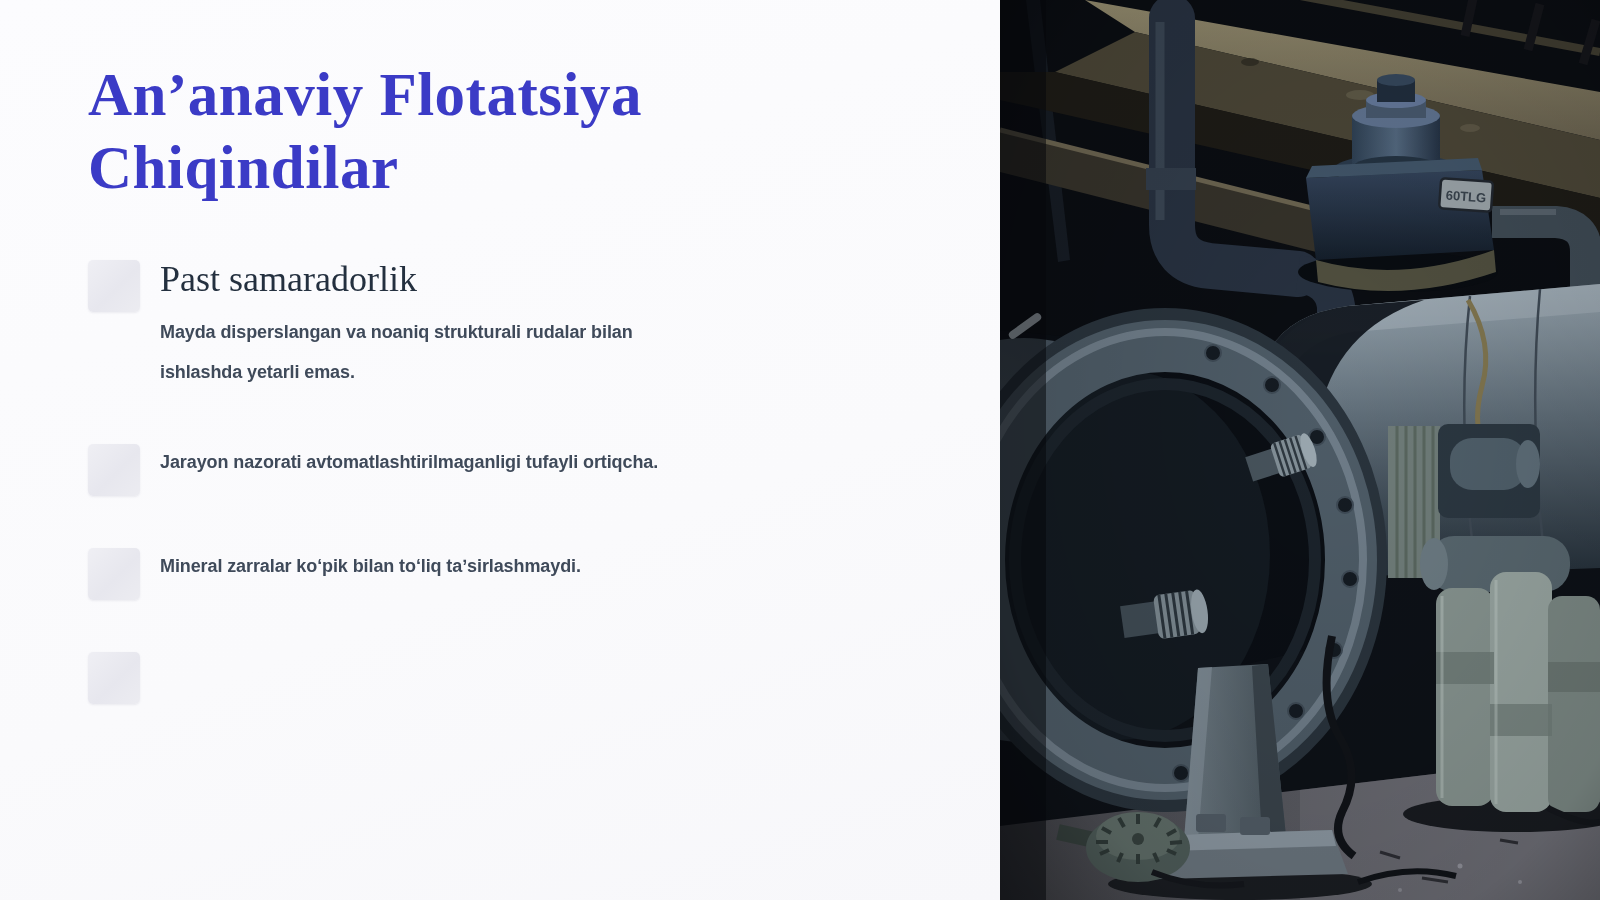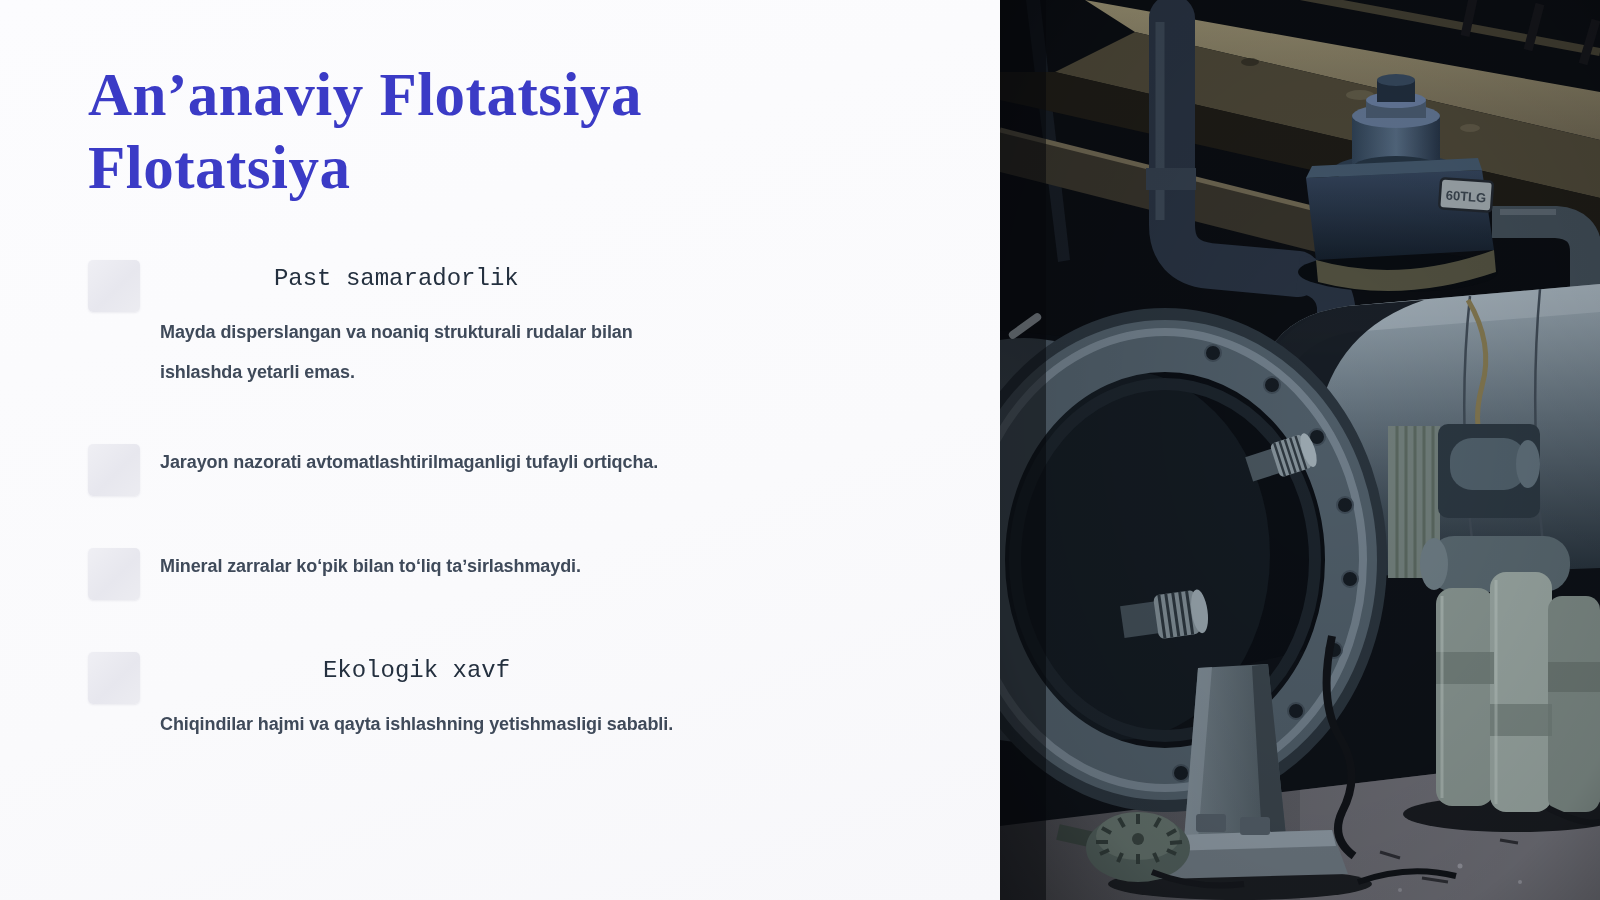--- a/index.html
+++ b/index.html
@@ -21,40 +21,40 @@
   .items{position:absolute;left:88px;top:258px;width:880px;}
   .item{display:flex;gap:20px;margin-bottom:50px;}
   .item-icon{
     flex:none;width:52px;height:52px;border-radius:5px;margin-top:2px;
     background:linear-gradient(135deg,#efeff4 0%,#e7e7ee 55%,#ececf1 100%);
     box-shadow:0 1px 2px rgba(120,120,150,0.12);
   }
   .item-text{max-width:760px;}
   .item-heading{
     margin:0 0 12px 0;
-    font-family:Liberation Mono, monospace;font-weight:400;
-    font-size:24px;line-height:42px;color:#24303f;text-align:center;
+    font-family:Liberation Serif, serif;font-weight:400;
+    font-size:36px;line-height:42px;color:#24303f;
   }
   .item-body{
     margin:0;font-size:18px;line-height:40px;font-weight:700;
     color:#3f4a5a;letter-spacing:-0.1px;white-space:pre-line;
   }
   .photo{
     position:absolute;left:1000px;top:0;width:600px;height:900px;
     background:#0d1117;
   }
   .photo svg{display:block;width:600px;height:900px;}
 </style>
 </head>
 <body>
 
 <div class="slide">
 
   <div class="content">
-    <h1 class="title"><span>An’anaviy Flotatsiya</span><br><span>Flotatsiya</span></h1>
+    <h1 class="title"><span>An’anaviy Flotatsiya</span><br><span>Chiqindilar</span></h1>
 
     <div class="items">
 
       <div class="item">
         <div class="item-icon"></div>
         <div class="item-text">
           <h3 class="item-heading">Past samaradorlik</h3>
           <p class="item-body">Mayda disperslangan va noaniq strukturali rudalar bilan
 ishlashda yetarli emas.</p>
         </div>
@@ -69,24 +69,20 @@
 
       <div class="item">
         <div class="item-icon"></div>
         <div class="item-text">
           <p class="item-body">Mineral zarralar koʻpik bilan toʻliq taʼsirlashmaydi.</p>
         </div>
       </div>
 
       <div class="item">
         <div class="item-icon"></div>
-        <div class="item-text">
-          <h3 class="item-heading">Ekologik xavf</h3>
-          <p class="item-body">Chiqindilar hajmi va qayta ishlashning yetishmasligi sababli.</p>
-        </div>
       </div>
 
     </div>
   </div>
 
   <div class="photo">
     <svg viewBox="0 0 600 900" xmlns="http://www.w3.org/2000/svg">
       <defs>
         <linearGradient id="gBody" x1="0" y1="0" x2="0" y2="1">
           <stop offset="0" stop-color="#96a4ae"></stop>

